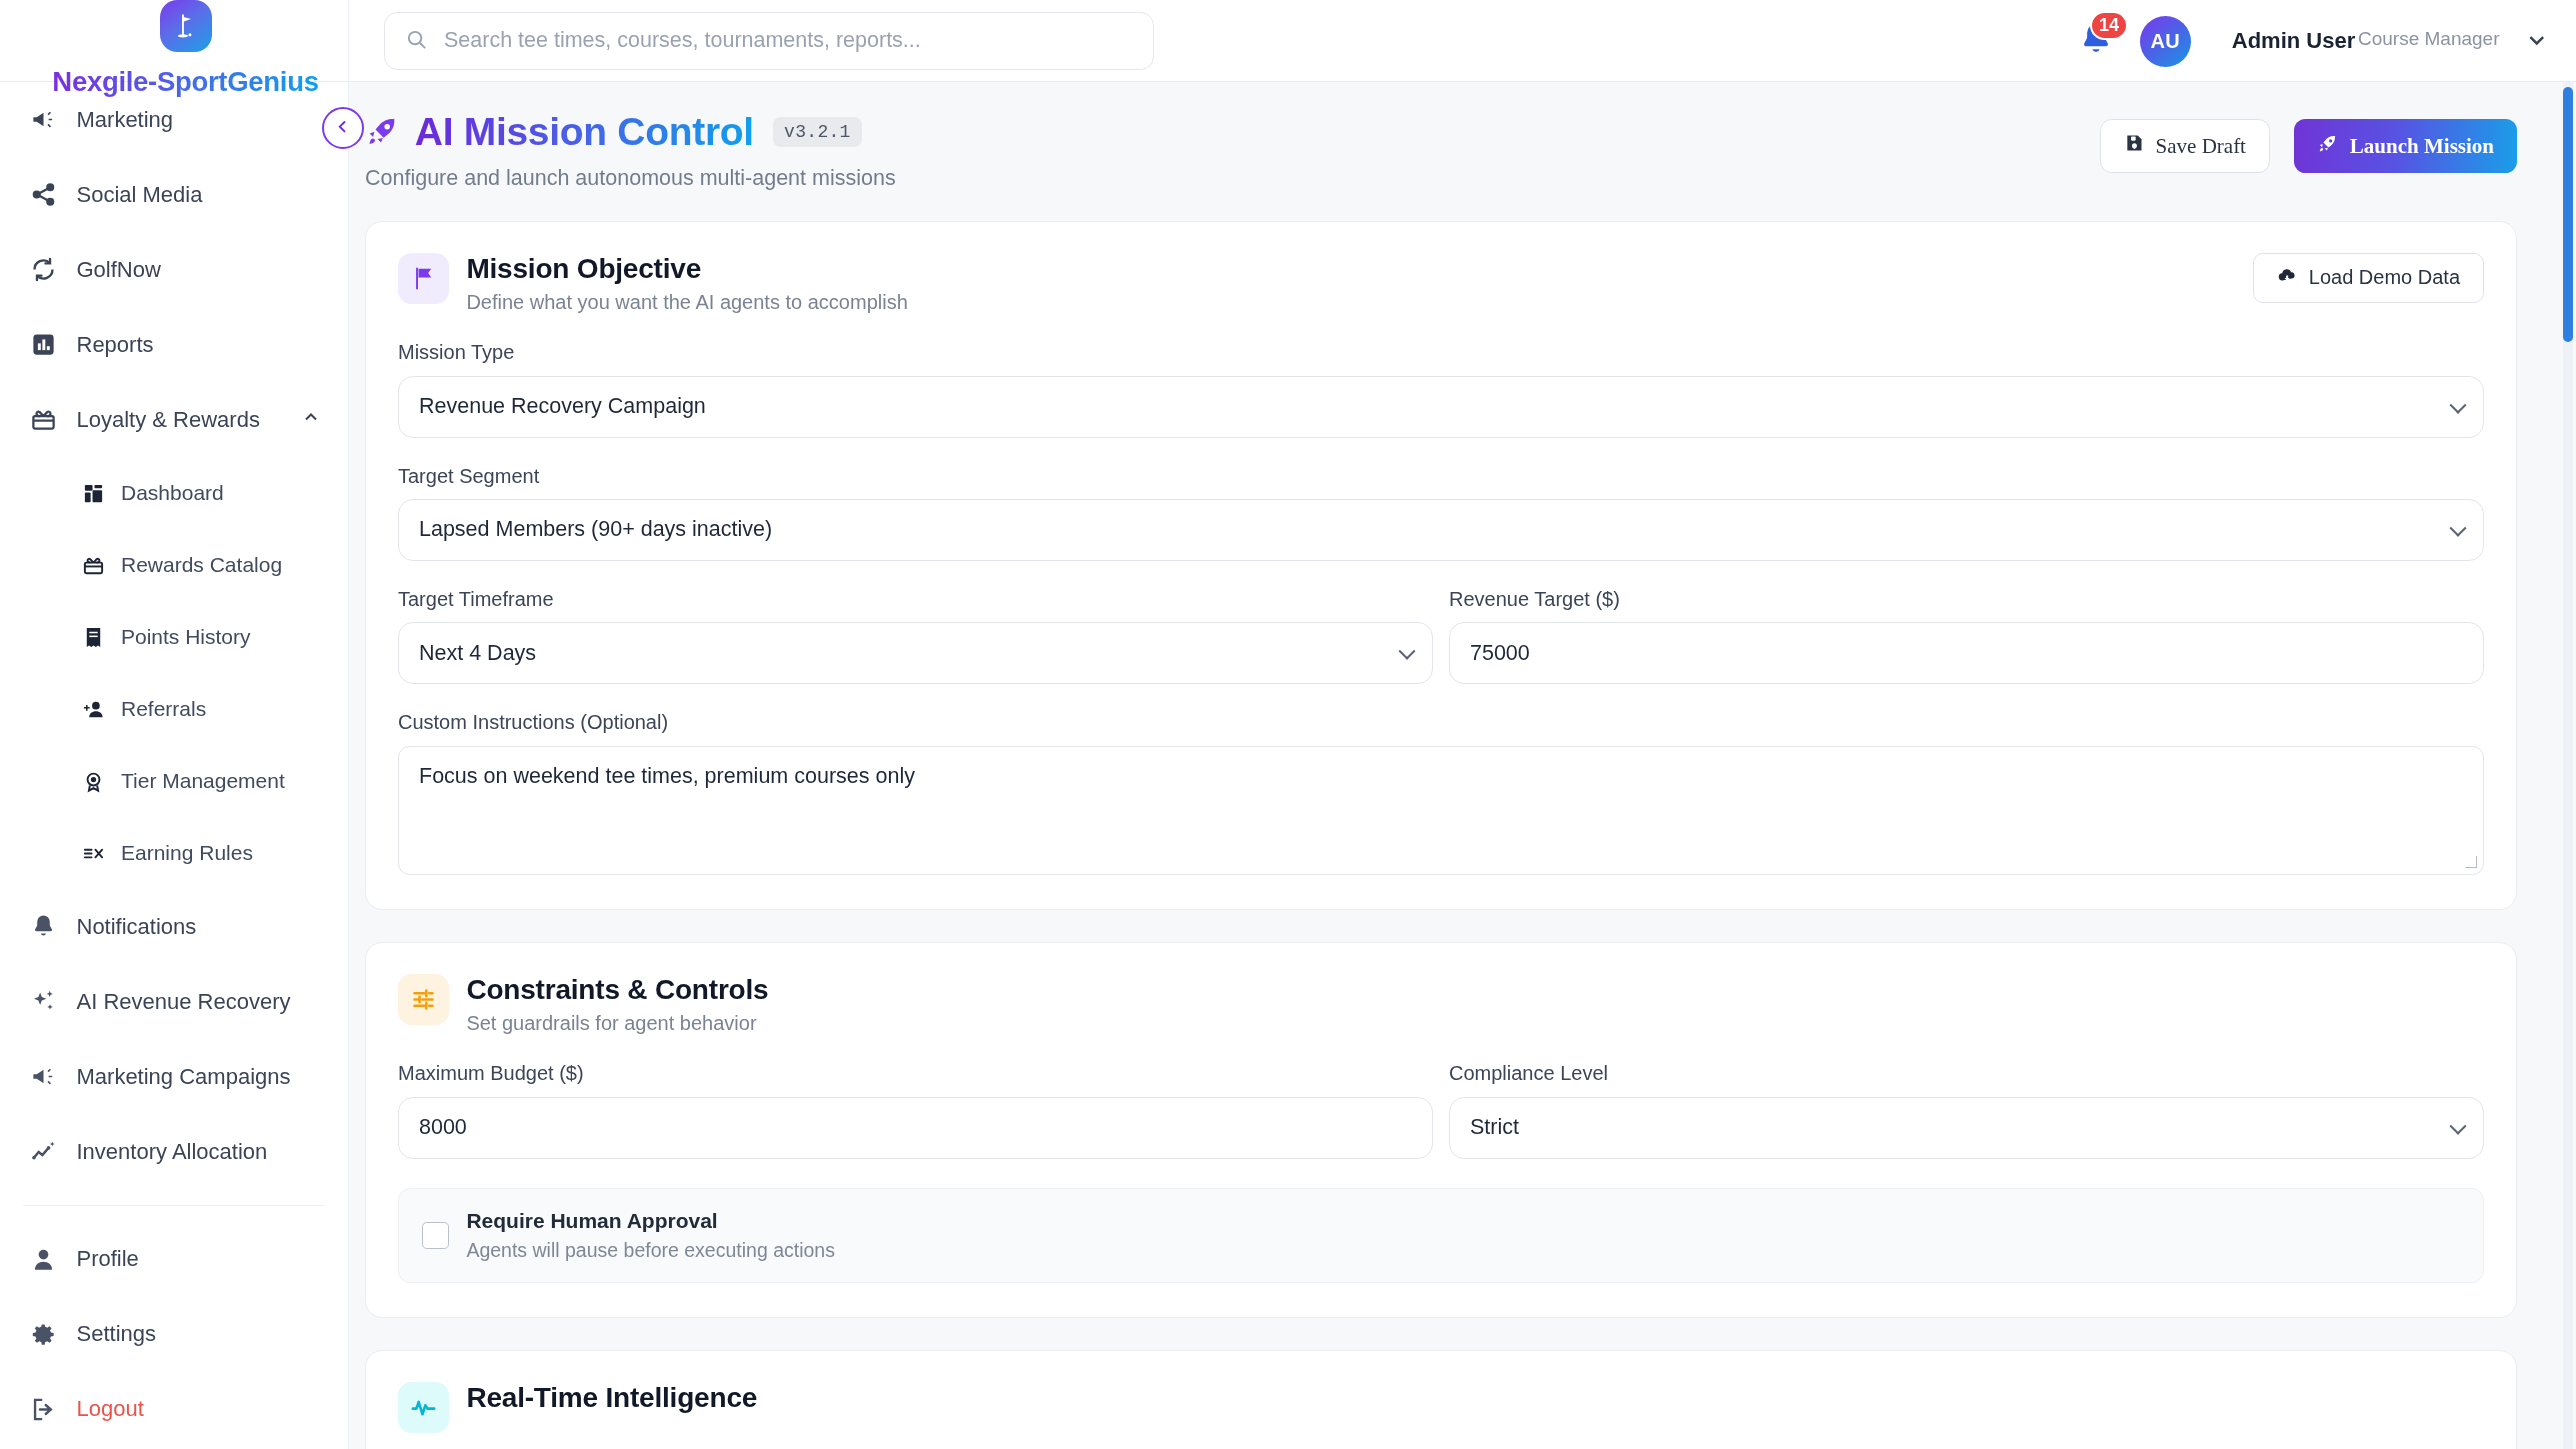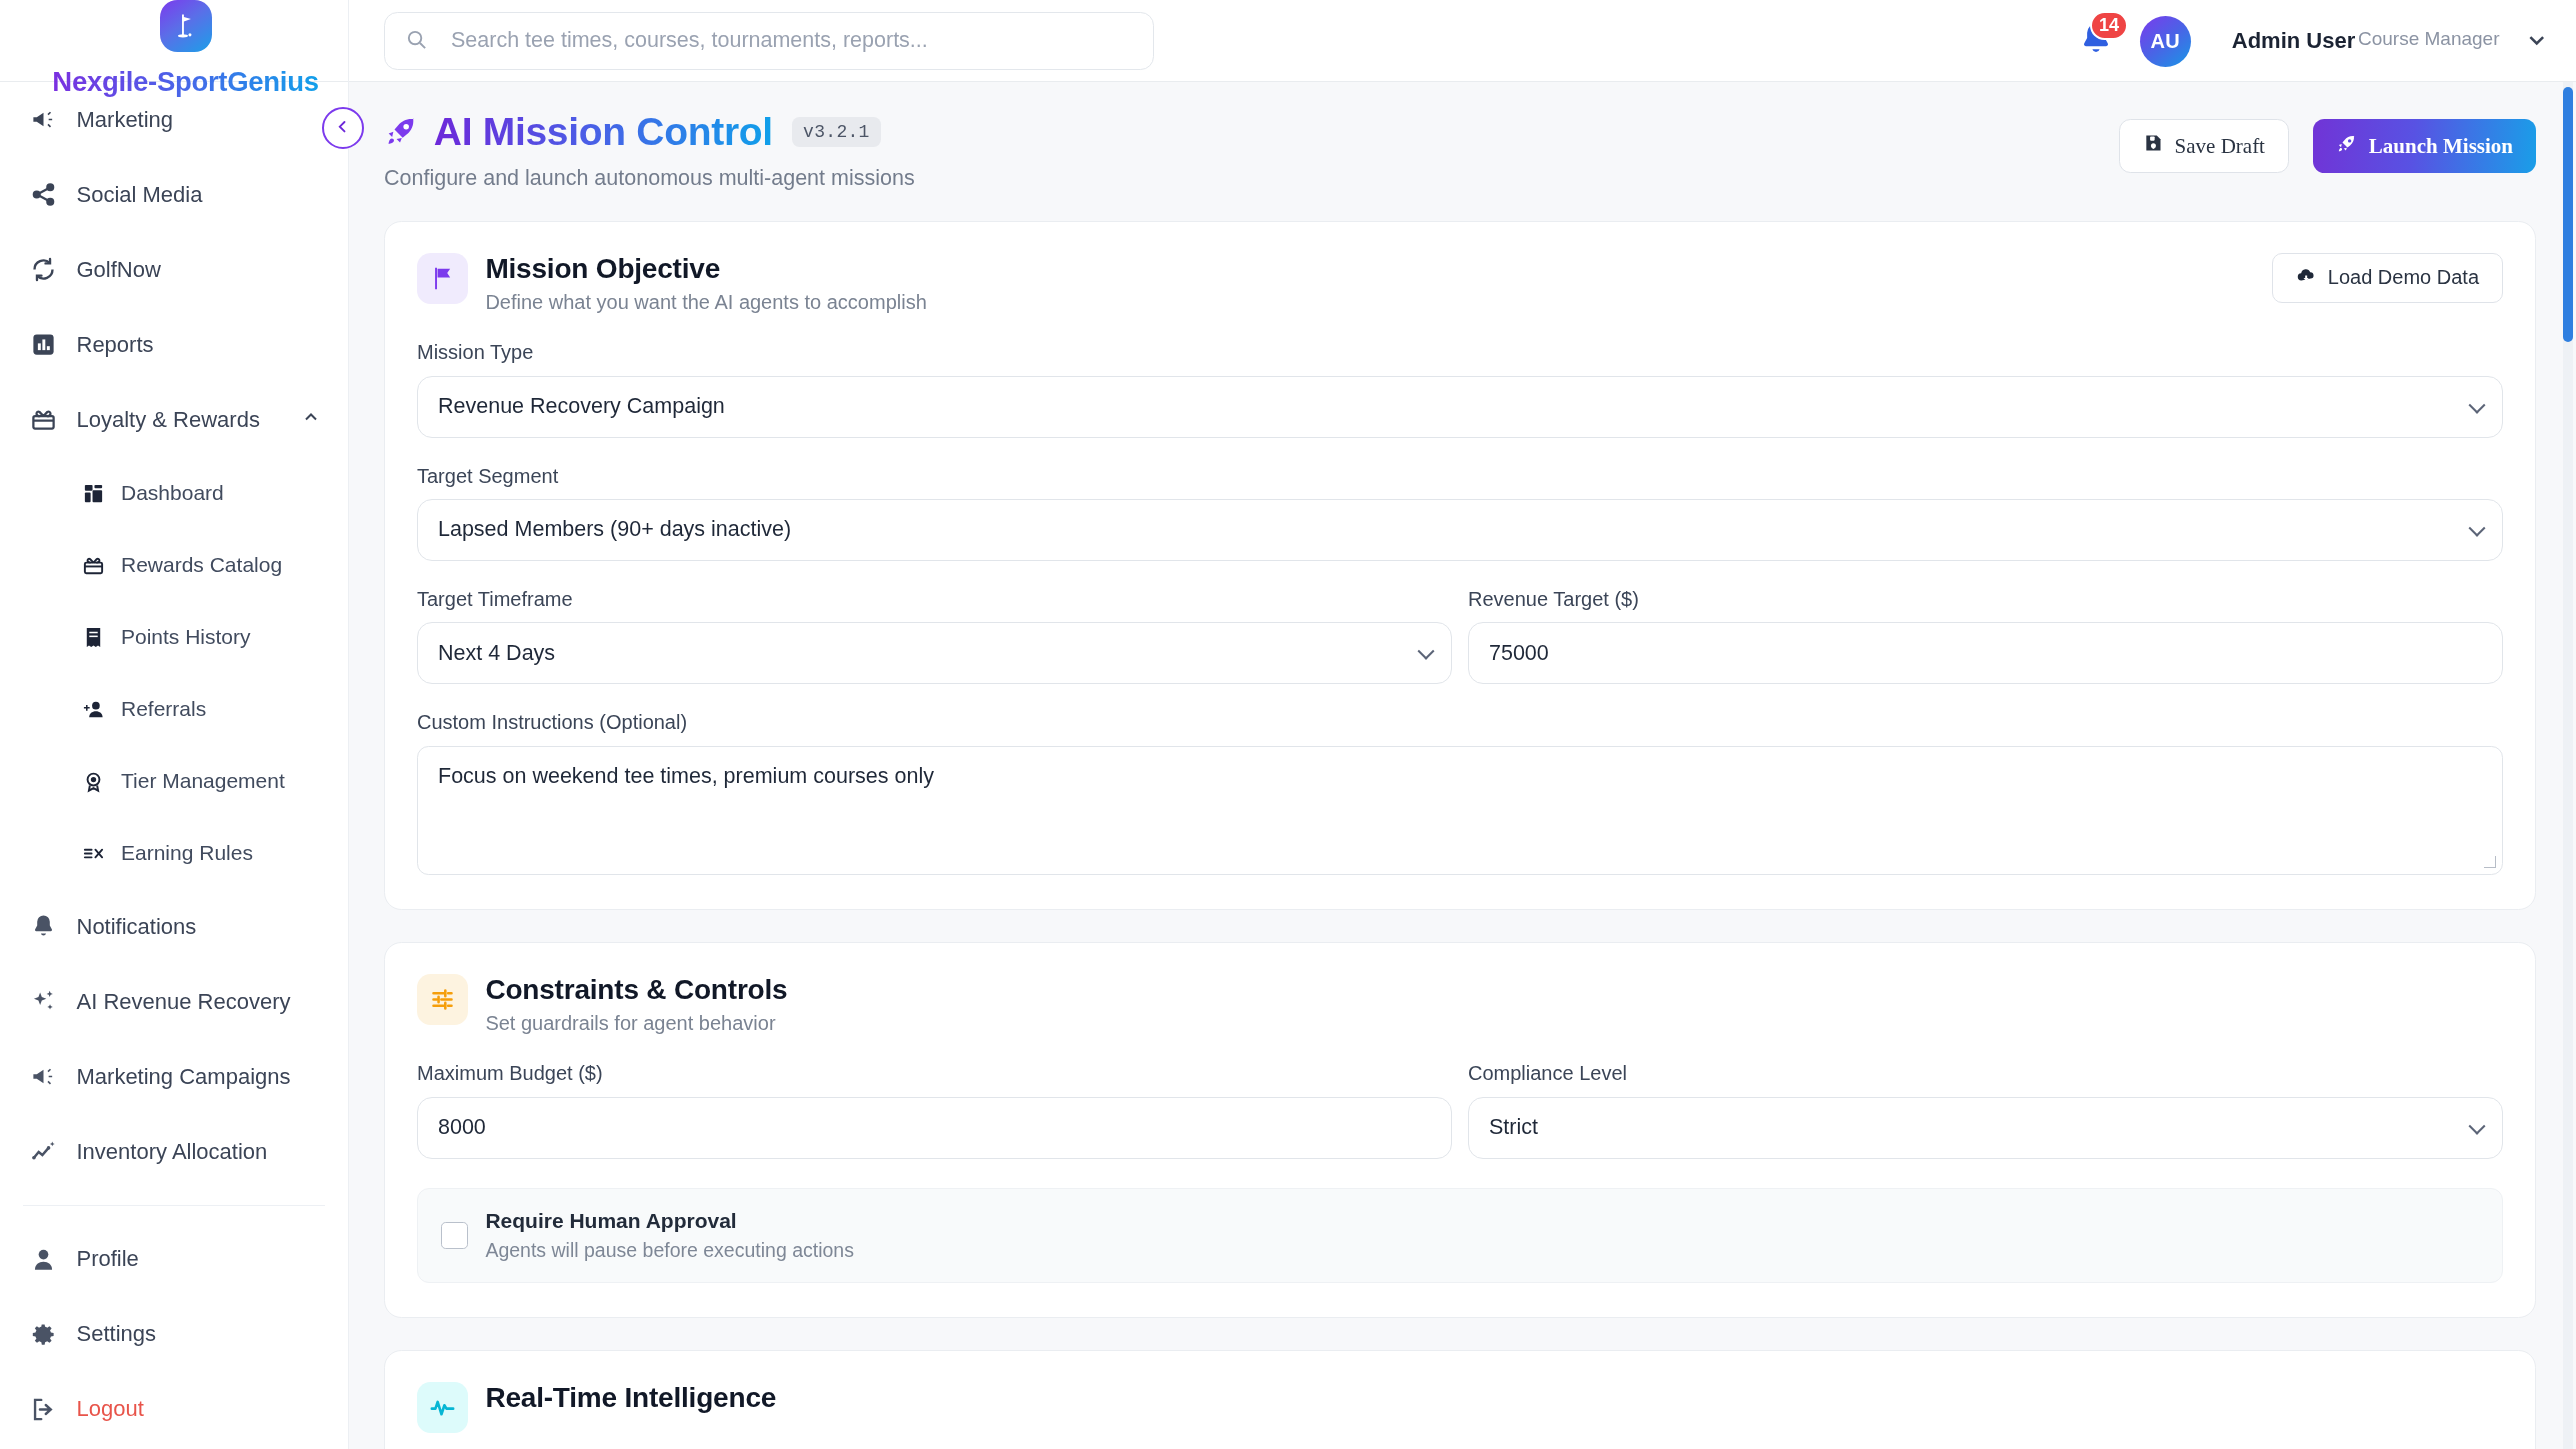--- a/index.html
+++ b/index.html
@@ -29,21 +29,21 @@
   }
   .brand-name {
     font-size: 27.5px; font-weight: 700; letter-spacing: -0.3px;
     background: linear-gradient(90deg, #7b2fe0 0%, #4f5ee8 42%, #12a0ea 100%);
     -webkit-background-clip: text; background-clip: text; color: transparent;
     white-space: nowrap;
   }
   .search-wrap { margin-left: 35px; }
   .search-box {
     width: 770px; height: 58px; border: 0.7px solid #e3e7ec; border-radius: 13.4px;
-    background: #fff; display: flex; align-items: center; gap: 23px; padding: 0 20px;
+    background: #fff; display: flex; align-items: center; gap: 16px; padding: 0 20px;
   }
   .search-placeholder { font-size: 21.5px; color: #9aa2b1; }
   .topbar-right {
     position: absolute; right: 27px; top: 0; height: 82px;
     display: flex; align-items: center; gap: 24px;
   }
   .bell-wrap { position: relative; width: 39px; height: 42px; }
   .bell-badge {
     position: absolute; top: -9.4px; left: 13.4px; min-width: 34px; height: 29.5px;
     background: #ef4444; color: #fff; border-radius: 14.8px;
@@ -82,21 +82,21 @@
   .nav-divider { height: 0.7px; background: #edf0f4; margin: 16px 23px; }
   .logout .lbl { color: #e8544a; }
   .collapse-btn {
     position: absolute; top: 107px; left: 322px; width: 42px; height: 42px;
     border-radius: 50%; background: #fff; border: 2px solid #7c3aed;
     display: flex; align-items: center; justify-content: center; z-index: 40; cursor: pointer;
   }
 
   
   .main {
-    position: absolute; top: 82px; left: 349px; width: 2227px; height: 1367px;
+    position: absolute; top: 82px; left: 330px; width: 2227px; height: 1367px;
     background: #f7f8fa; overflow: hidden;
   }
   .page-head {
     display: flex; align-items: flex-start; justify-content: space-between;
     padding: 28px 40px 0 35px;
   }
   .title-row { display: flex; align-items: center; gap: 14.8px; }
   .page-title {
     font-size: 39px; font-weight: 700; letter-spacing: -0.3px;
     background: linear-gradient(90deg, #6d28d9 0%, #4b5ee6 45%, #0fa0ea 100%);

